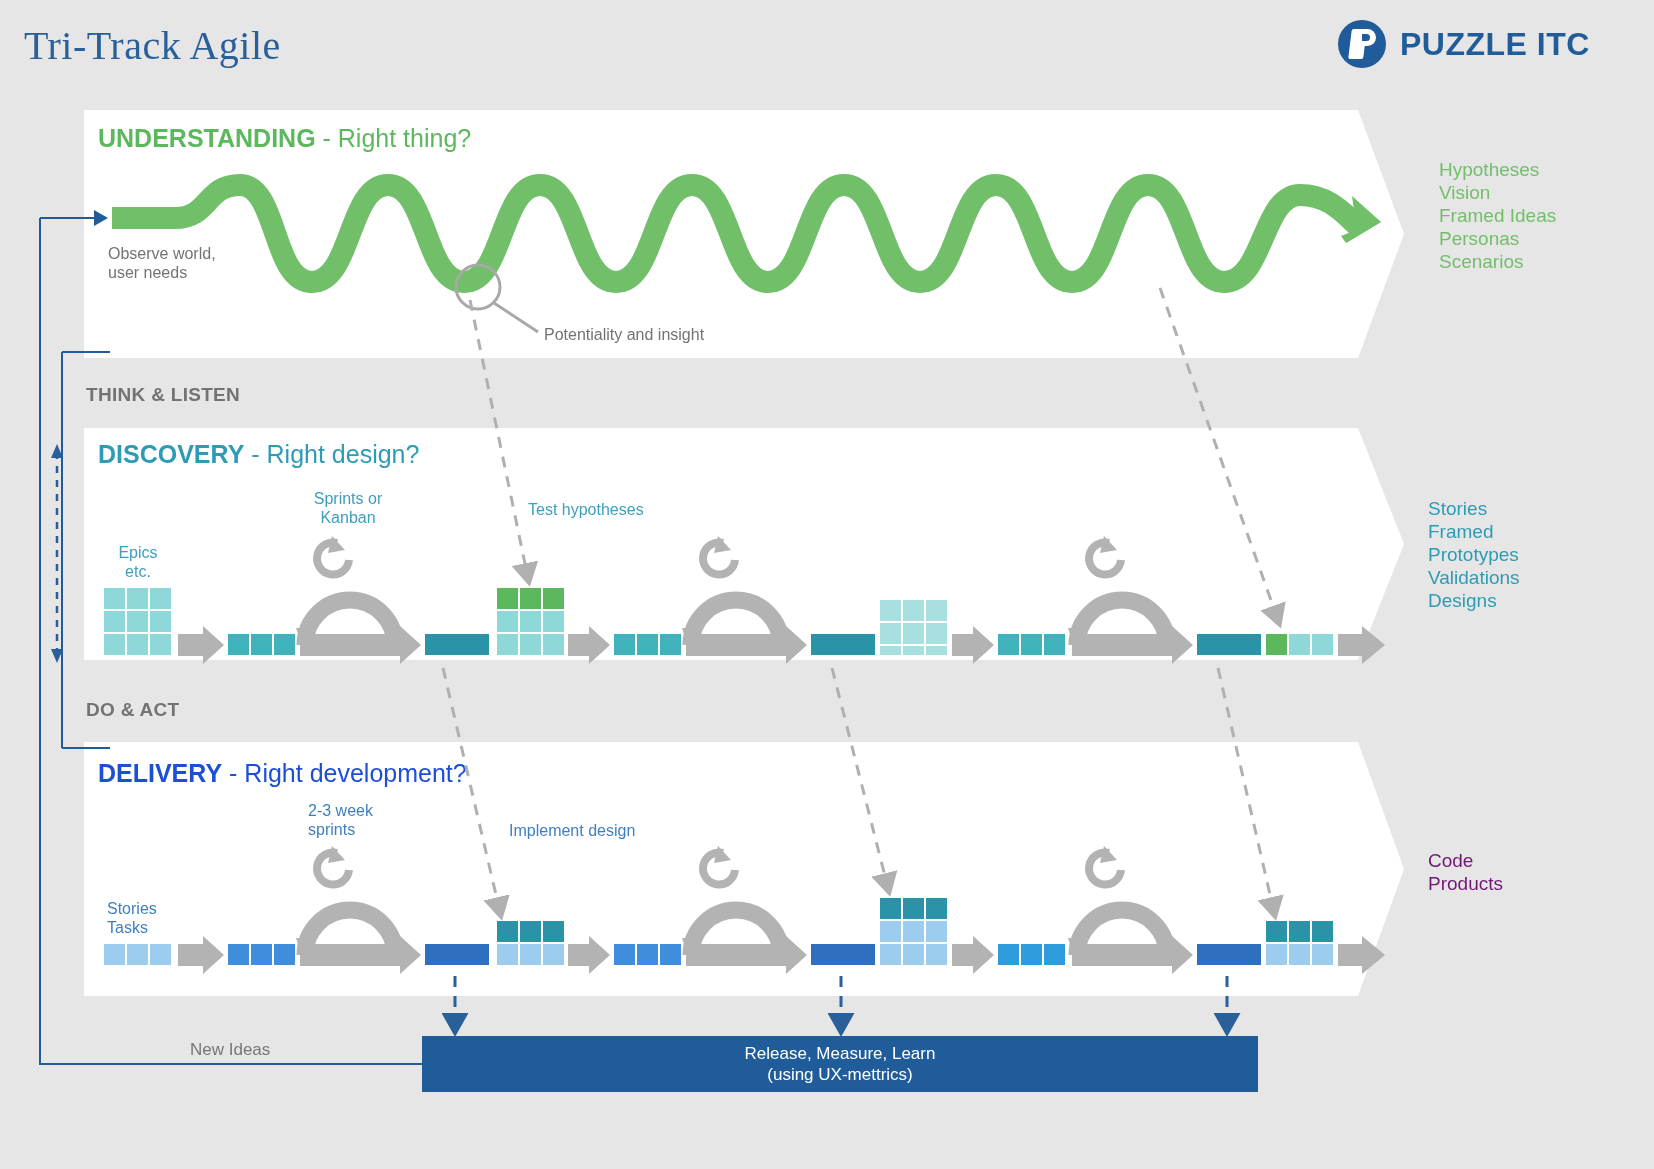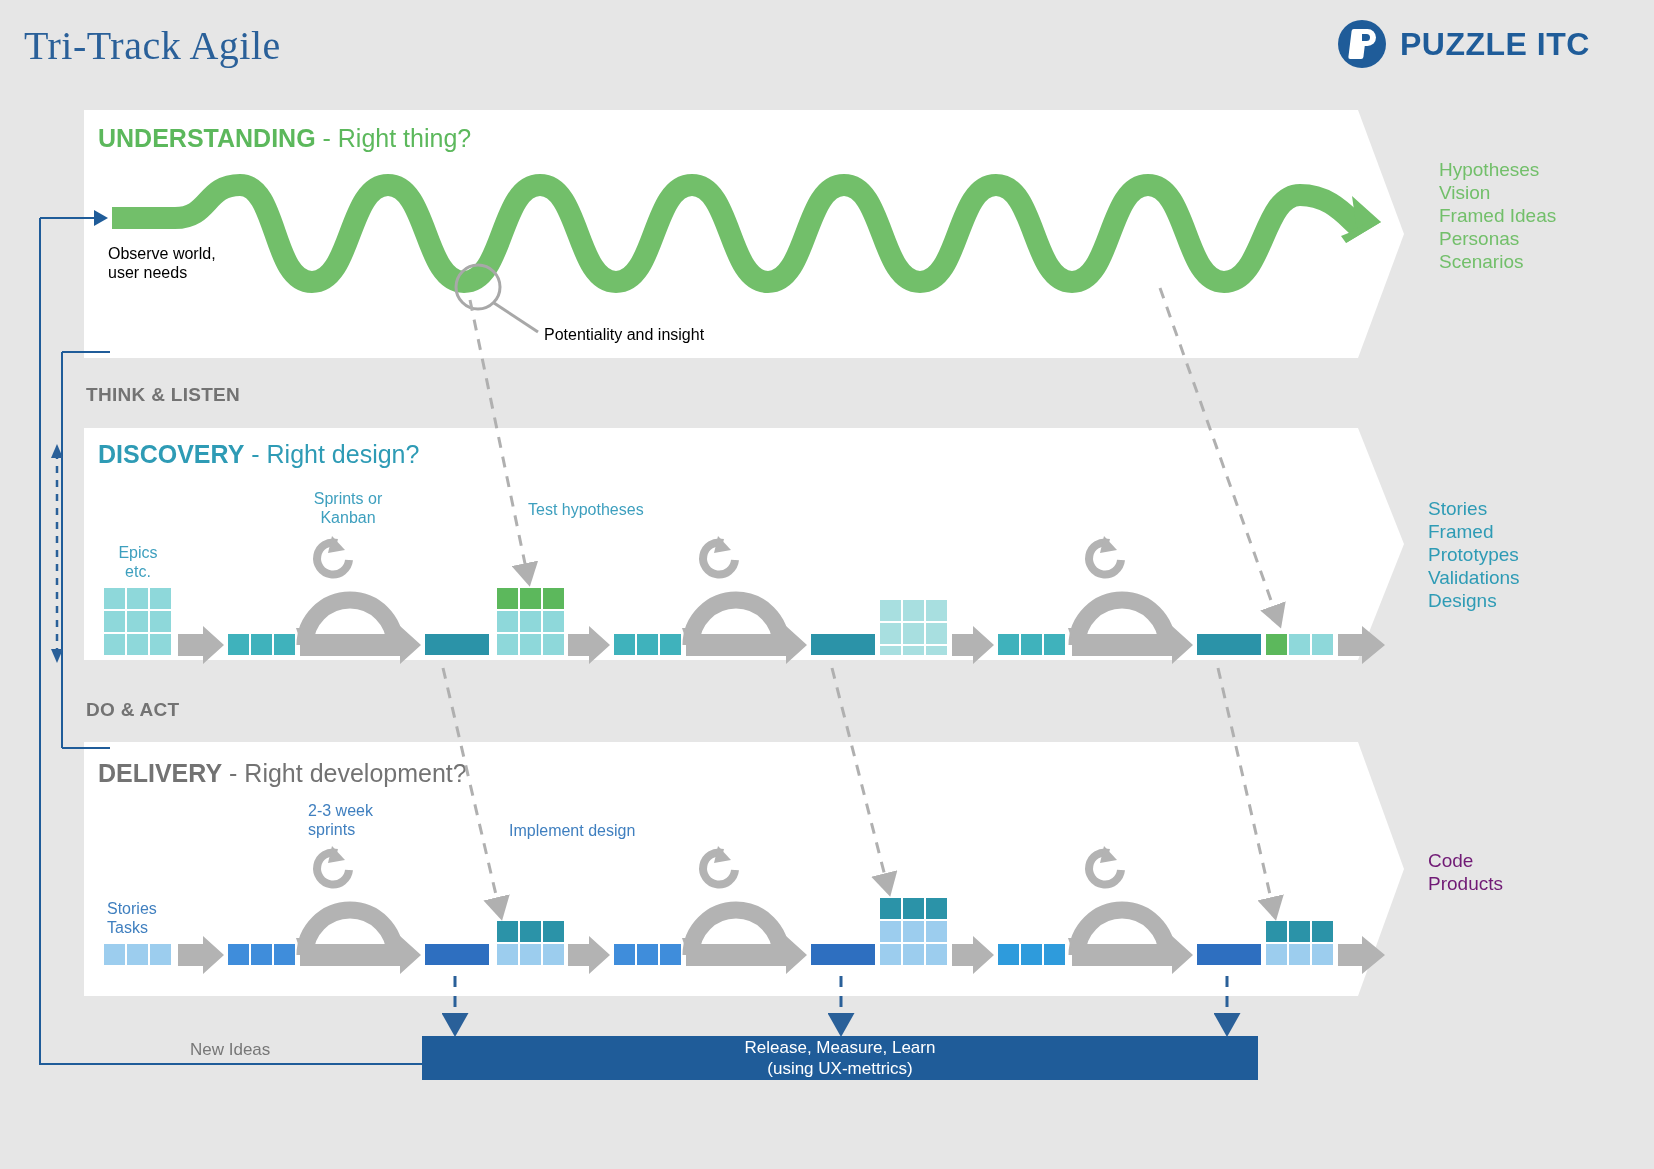--- a/index.html
+++ b/index.html
@@ -47,55 +47,55 @@
     clip-path:polygon(0 0, calc(100% - 46px) 0, 100% 50%, calc(100% - 46px) 100%, 0 100%);
   }
   #track-understanding{left:84px;top:110px;width:1320px;height:248px;}
   #track-discovery{left:84px;top:428px;width:1320px;height:232px;}
   #track-delivery{left:84px;top:742px;width:1320px;height:254px;}
 
   .track-heading{font-size:25px;}
   .track-heading .strong{font-weight:bold;margin-top:12px;}
   .hd-green{color:#5cb85c;}
   .hd-teal{color:#2e9bb5;}
-  .hd-blue{color:#737373;}
+  .hd-blue{color:#1d4ed8;}
 
   
   .band-title{font-size:19px;color:#737373;font-weight:bold;letter-spacing:.3px;}
   #band-think{left:86px;top:384px;}
   #band-do{left:86px;top:699px;}
 
   
   .out-list{font-size:19px;line-height:23px;}
   .out-green{color:#72bf6a;}
   .out-teal{color:#2e9bb5;}
   .out-blue{color:#701a75;}
   #out-understanding{left:1428px;top:158px;margin-left:11px;}
   #out-discovery{left:1428px;top:497px;}
   #out-delivery{left:1428px;top:849px;}
 
   
   .cap{font-size:16px;line-height:19px;}
-  .cap-green{color:#000000;}
+  .cap-green{color:#737373;}
   .cap-teal{color:#3d9fbe;}
   .cap-blue{color:#3f7fbf;}
 
   #cap-observe{left:108px;top:244px;}
   #cap-potentiality{left:544px;top:325px;}
   #cap-epics{left:113px;top:543px;text-align:center;width:50px;}
   #cap-sprints-kanban{left:306px;top:489px;text-align:center;width:84px;}
   #cap-test-hyp{left:528px;top:500px;}
   #cap-stories-tasks{left:107px;top:899px;}
   #cap-23week{left:308px;top:801px;text-align:left;width:80px;}
   #cap-implement{left:509px;top:821px;}
   #cap-new-ideas{left:190px;top:1040px;font-size:17px;color:#777;}
 
   
   #release-bar{
-    left:422px;top:1036px;width:836px;height:44px;
+    left:422px;top:1036px;width:836px;height:56px;
     background:#1f5c99;color:#fff;
     display:flex;flex-direction:column;align-items:center;justify-content:center;
     font-size:17px;line-height:21px;text-align:center;
   }
   svg.overlay{position:absolute;left:0;top:0;width:1654px;height:1169px;pointer-events:none;}
 </style>
 </head>
 <body>
 
 <div class="abs track" id="track-understanding"></div>

